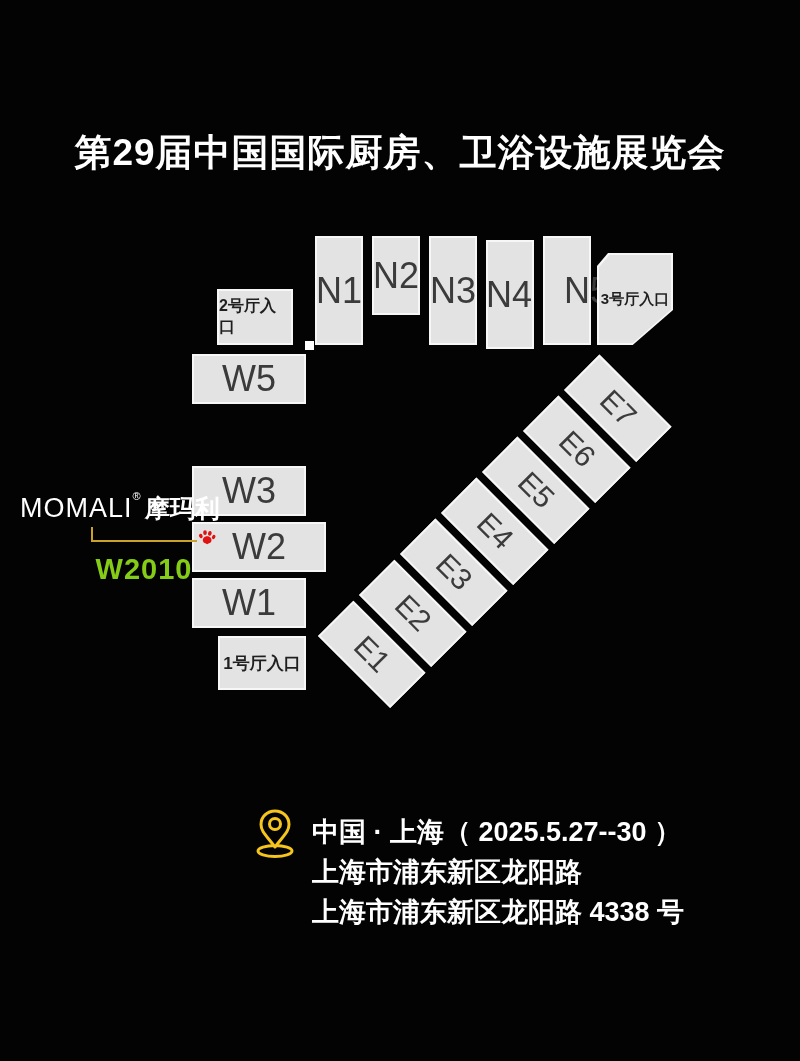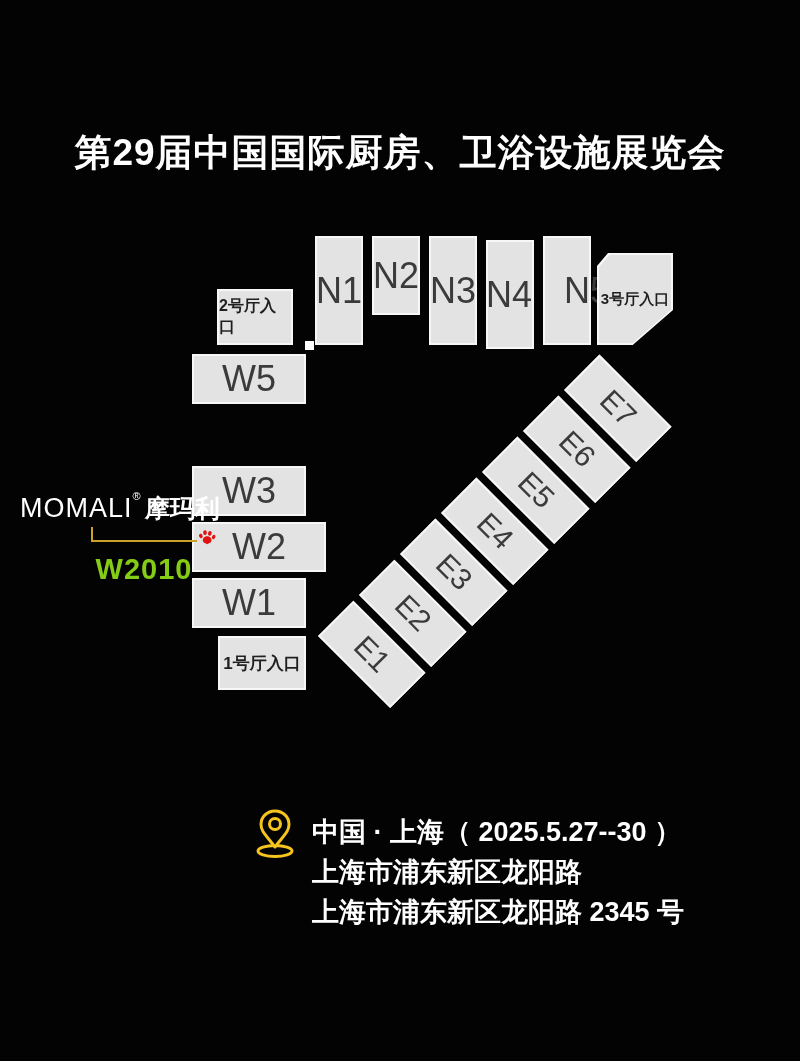--- a/index.html
+++ b/index.html
@@ -148,16 +148,16 @@
 
   <svg class="pin" viewBox="0 0 44 54">
     <ellipse cx="22" cy="45" rx="17" ry="5.5" fill="none" stroke="#f5c51d" stroke-width="3"></ellipse>
     <path d="M22 5 C14 5 8 11 8 18.5 C8 26 14 30 22 41 C30 30 36 26 36 18.5 C36 11 30 5 22 5 Z" fill="#030303" stroke="#f5c51d" stroke-width="3" stroke-linejoin="round"></path>
     <circle cx="22" cy="18" r="5.5" fill="none" stroke="#f5c51d" stroke-width="3"></circle>
   </svg>
 
   <div class="venue">
     <div class="vline">中国 · 上海（ 2025.5.27--30 ）</div>
     <div class="vline">上海市浦东新区龙阳路</div>
-    <div class="vline">上海市浦东新区龙阳路 2345 号</div>
+    <div class="vline">上海市浦东新区龙阳路 4338 号</div>
   </div>
 
 </div>
 
 </body></html>

